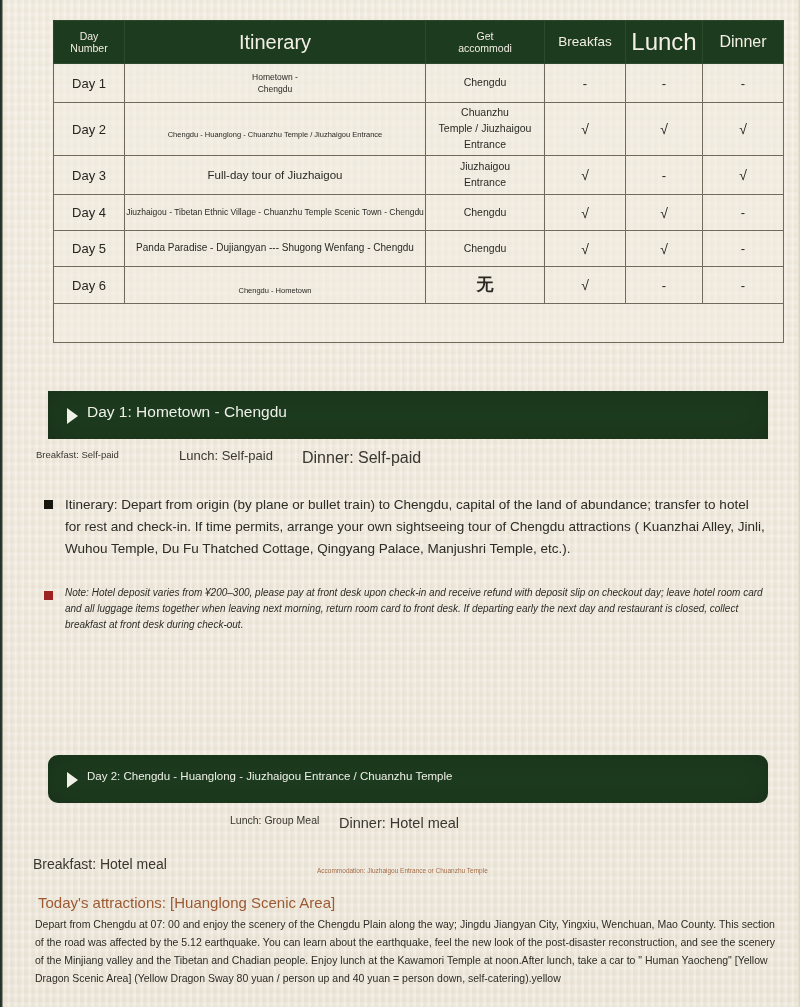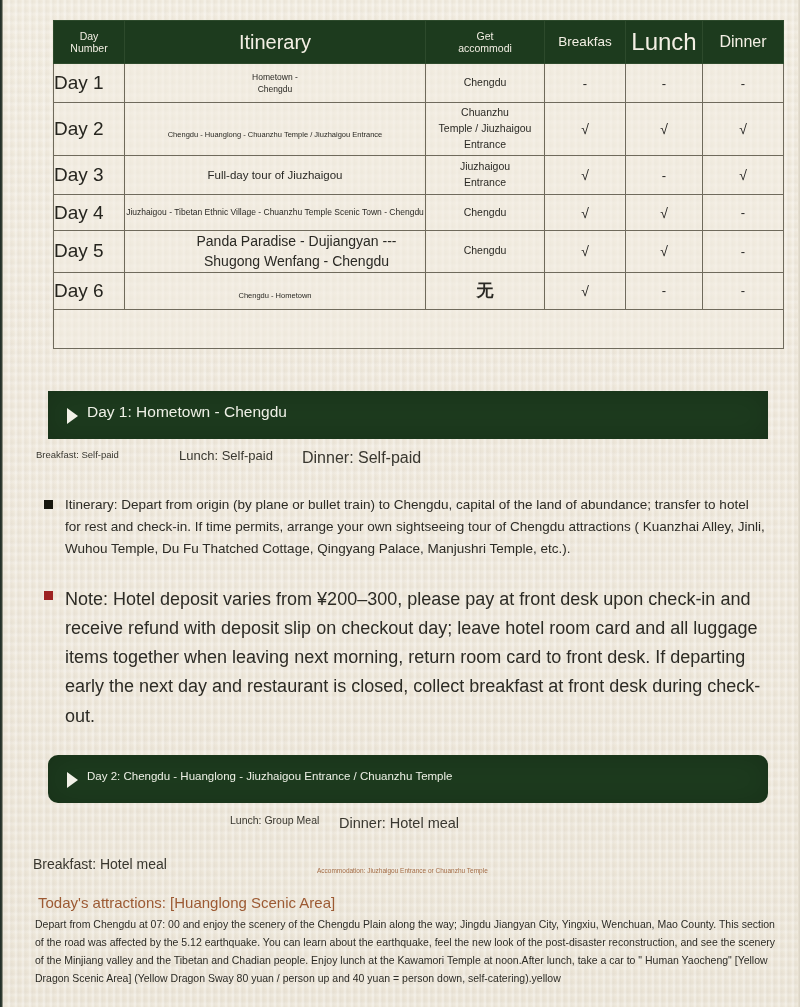--- a/index.html
+++ b/index.html
@@ -75,22 +75,22 @@
     line-height: 1.15;
   }
   th.c-daynum  { width: 70px;  font-size: 10.5px; text-align: left; padding-left: 7px; vertical-align: top; padding-top: 5px;}
   th.c-itin    { width: 300px; font-size: 20px; vertical-align: middle;}
   th.c-accom   { width: 118px; font-size: 10.5px; text-align: left; padding-left: 6px; vertical-align: top; padding-top: 5px;}
   th.c-break   { width: 80px;  font-size: 13.5px; vertical-align: bottom; padding-bottom: 4px;}
   th.c-lunch   { width: 76px;  font-size: 24px; vertical-align: middle;}
   th.c-dinner  { width: 80px;  font-size: 16px; vertical-align: middle;}
 
   td.day-cell {
-    text-align: left;
-    font-size: 19px;
+    text-align: center;
+    font-size: 13px;
     color: #26251f;
     height: 35px;
   }
   td.itin-cell {
     text-align: center;
     color: #2a2924;
     padding: 4px 10px;
     line-height: 1.45;
   }
   td.accom-cell {
@@ -101,21 +101,21 @@
     padding: 3px 4px;
   }
   td.meal-cell {
     text-align: center;
     font-size: 14px;
     color: #232220;
   }
   td.meal-cell.dash { font-size: 13px; }
   .sz-xs { font-size: 7.5px; margin-top: 12px; }
   .sz-s  { font-size: 8.5px; }
-  .sz-m  { font-size: 14px; margin-left: 43px; }
+  .sz-m  { font-size: 10px; }
   .sz-l  { font-size: 11.5px; }
   .accom-big { font-size: 17px; font-weight: bold; }
   tr.r1 td { height: 38px; }
   tr.r2 td { height: 52px; }
   tr.r3 td { height: 38px; }
   tr.r4 td { height: 35px; }
   tr.r5 td { height: 35px; }
   tr.r6 td { height: 36px; }
   tr.blank td { height: 38px; }
 
@@ -158,21 +158,21 @@
     margin-top: 6px;
     margin-right: 12px;
   }
   .bullet.dark { background: #17170f; }
   .bullet.red  { background: #9d2222; }
   .para .txt { line-height: 1.62; color: #2c2b25; }
 
   #p-itinerary { left: 44px; top: 494px; width: 722px; }
   #p-itinerary .txt { font-size: 13.5px; }
   #p-note { left: 44px; top: 585px; width: 724px; }
-  #p-note .txt { font-size: 18px; }
+  #p-note .txt { font-size: 10px; font-style: italic; }
 
   #attractions {
     position: absolute; left: 38px; top: 894px;
     font-size: 15px; color: #9c5a33;
   }
   #accommodation-note {
     position: absolute; left: 317px; top: 867px;
     font-size: 6.5px; color: #a36c46;
   }
   #day2-desc {

